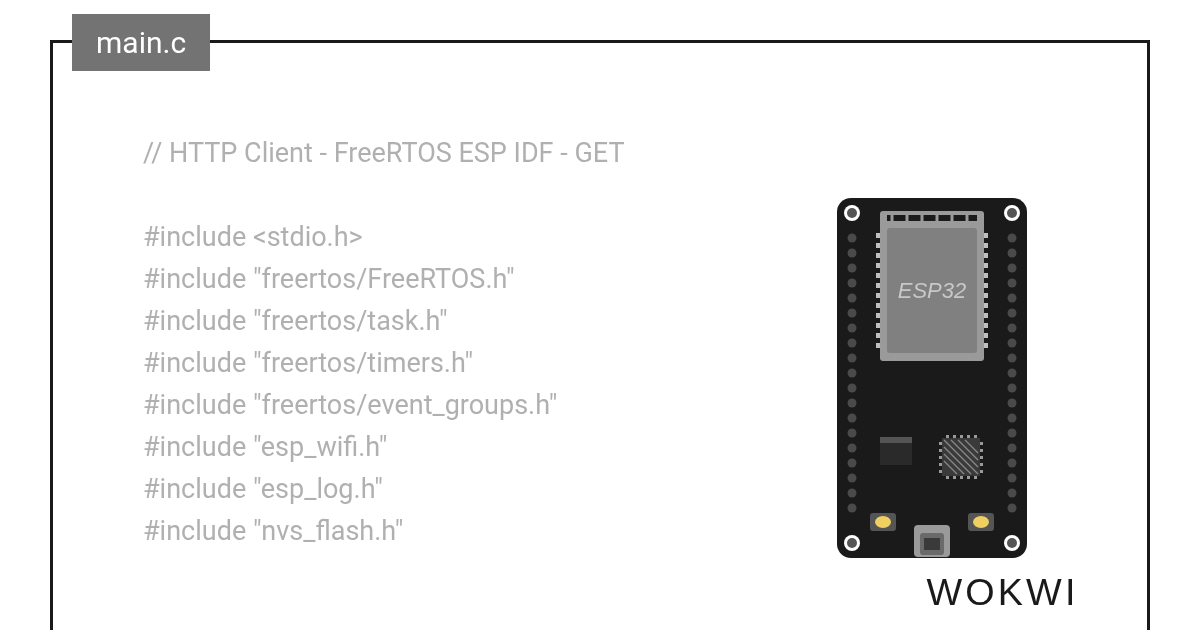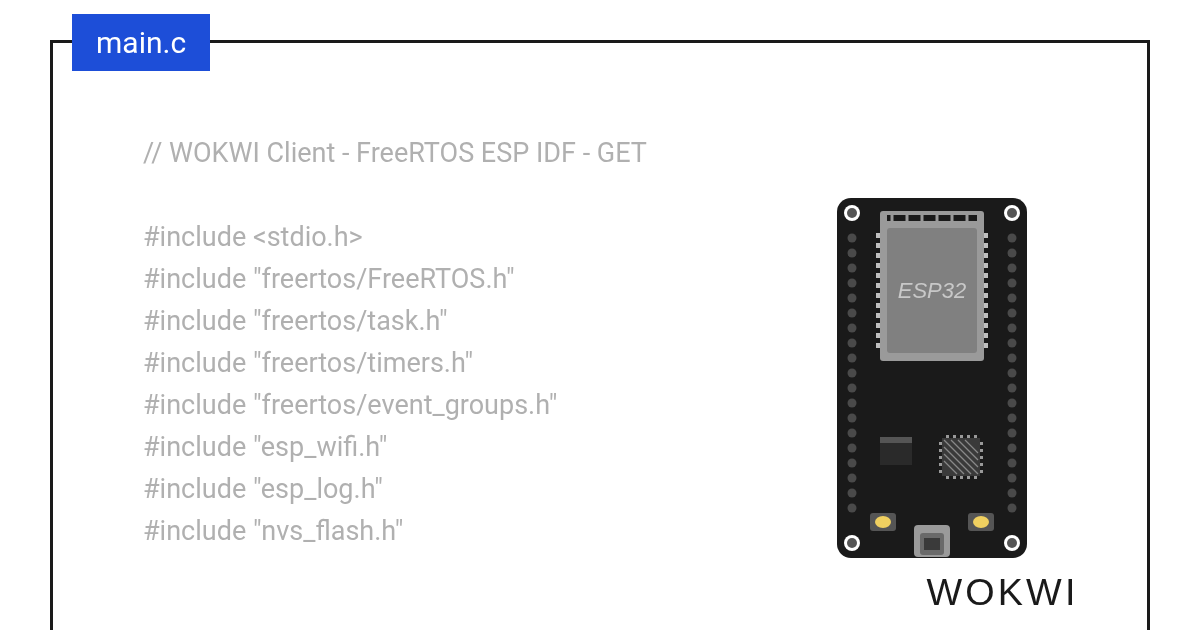--- a/index.html
+++ b/index.html
@@ -25,21 +25,21 @@
       bottom: 0;
       border: 3px solid #1a1a1a;
       border-bottom: none;
       background: #ffffff;
     }
     
     .tab {
       position: absolute;
       left: 72px;
       top: 14px;
-      background: #1d4ed8;
+      background: #737373;
       color: #ffffff;
       padding: 11px 24px;
       font-size: 30px;
       font-weight: 400;
       z-index: 2;
     }
     
     .code-area {
       position: absolute;
       left: 90px;
@@ -80,21 +80,21 @@
 </head>
 <body>
 
 <div class="tab">
   <span>main.c</span>
 </div>
 
 <div class="outer-frame">
 
   <div class="code-area">
-    <div class="code-line">// WOKWI Client - FreeRTOS ESP IDF - GET</div>
+    <div class="code-line">// HTTP Client - FreeRTOS ESP IDF - GET</div>
     <div class="code-line"></div>
     <div class="code-line">#include &lt;stdio.h&gt;</div>
     <div class="code-line">#include "freertos/FreeRTOS.h"</div>
     <div class="code-line">#include "freertos/task.h"</div>
     <div class="code-line">#include "freertos/timers.h"</div>
     <div class="code-line">#include "freertos/event_groups.h"</div>
     <div class="code-line">#include "esp_wifi.h"</div>
     <div class="code-line">#include "esp_log.h"</div>
     <div class="code-line">#include "nvs_flash.h"</div>
   </div>

